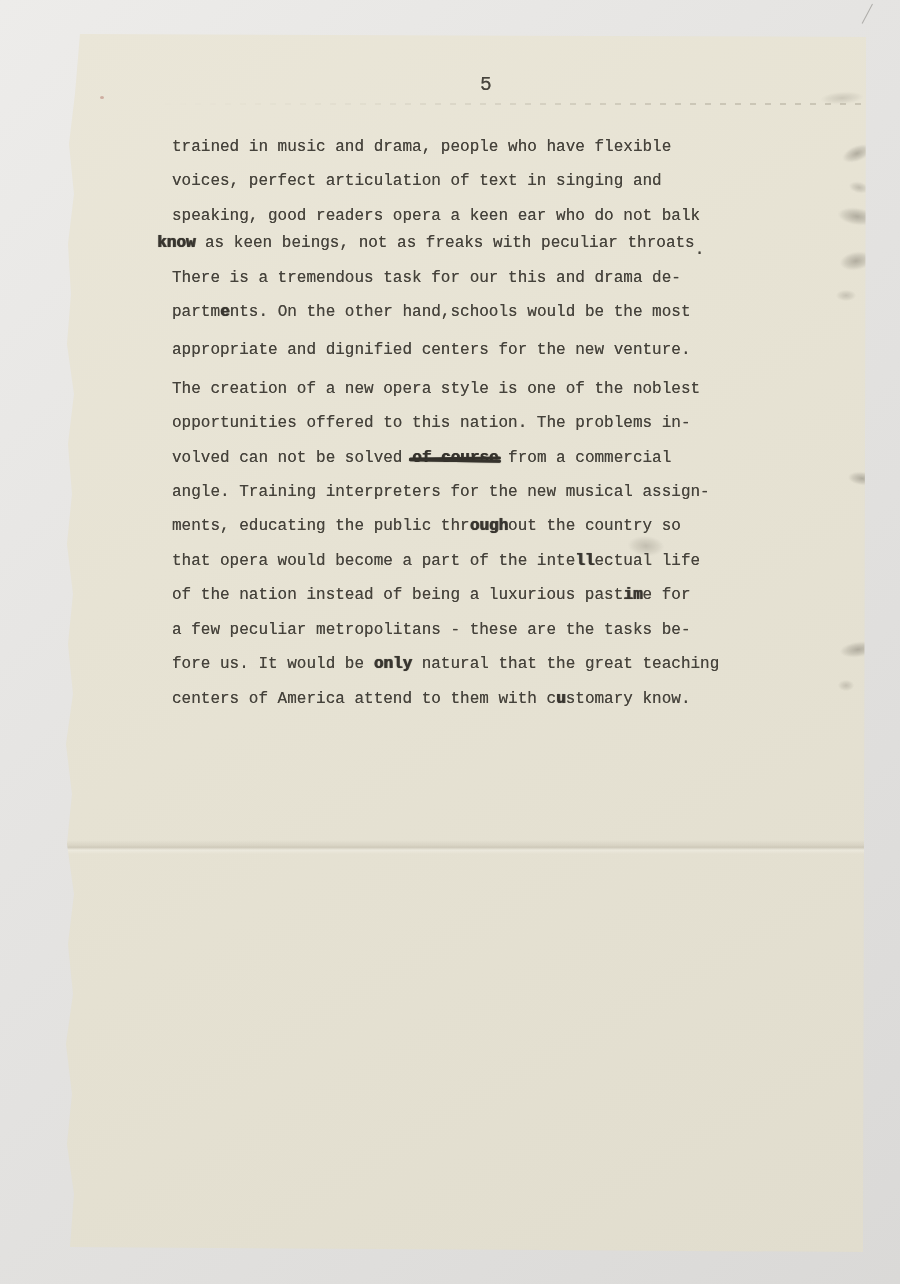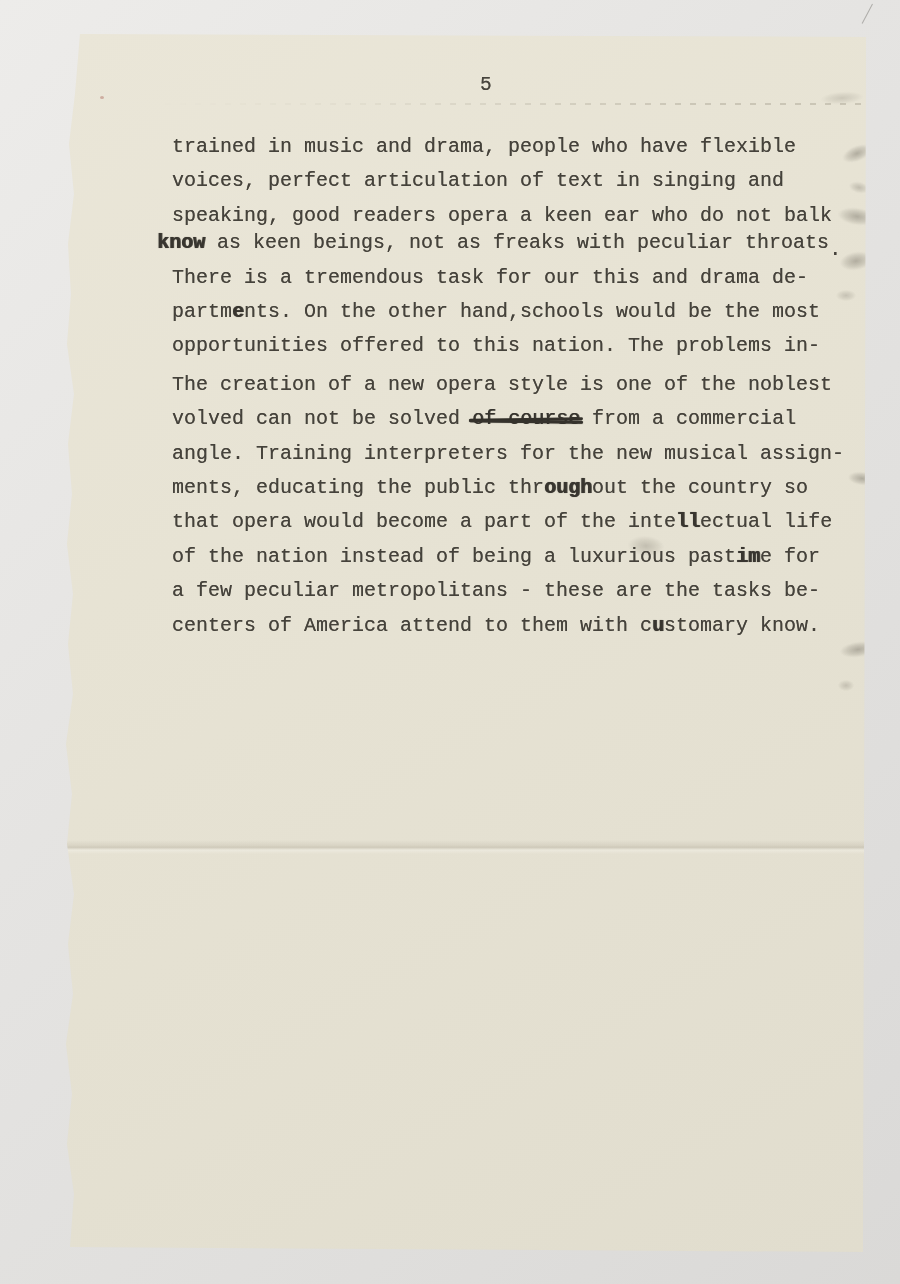--- a/index.html
+++ b/index.html
@@ -74,36 +74,36 @@
       rgba(130,120,100,0.12) 38%,
       rgba(118,108,90,0.20) 52%,
       rgba(255,255,250,0.28) 72%,
       rgba(130,120,100,0) 100%);
   }
   .typed-block {
     position: absolute;
     left: 106px;
     top: 96px;
     width: 710px;
-    font-size: 20px;
+    font-size: 16px;
     line-height: 34.4px;
     color: #45423b;
     text-shadow: 0 0 0.6px rgba(68,64,56,0.75);
   }
   .tline { white-space: pre; }
   .outdent { text-indent: -15px; }
   .tight { margin-top: -7px; }
   .gap { margin-top: 4px; }
   .overtype {
     font-weight: 700;
     color: #38352f;
     text-shadow: 0.9px 0 0 rgba(45,42,36,0.8), 0 0 1px rgba(45,42,36,0.55);
   }
   .strike {
-    font-weight: 400;
+    font-weight: 700;
     color: #35322c;
     position: relative;
     text-shadow: 0.8px 0 0 rgba(45,42,36,0.8);
   }
   .strike::before, .strike::after {
     content: "";
     position: absolute;
     left: -3px;
     right: -3px;
     height: 3px;
@@ -141,28 +141,30 @@
 
     <div class="guide-dots"></div>
 
     <div class="typed-block">
         <div class="tline"><span>trained in music and drama, people who have flexible</span></div>
         <div class="tline"><span>voices, perfect articulation of text in singing and</span></div>
         <div class="tline"><span>speaking, good readers opera a keen ear who do not balk</span></div>
         <div class="tline outdent tight"><span class="overtype">know</span><span> as keen beings, not as freaks with peculiar throats</span><span class="drop">.</span></div>
         <div class="tline"><span>There is a tremendous task for our this and drama de-</span></div>
         <div class="tline"><span>partm</span><span class="overtype">e</span><span>nts. On the other hand,schools would be the most</span></div>
+        <div class="tline gap"><span>appropriate and dignified centers for the new venture.</span></div>
+        <div class="tline gap"><span>The creation of a new opera style is one of the noblest</span></div>
         <div class="tline"><span>opportunities offered to this nation. The problems in-</span></div>
-        <div class="tline gap"><span>The creation of a new opera style is one of the noblest</span></div>
         <div class="tline"><span>volved can not be solved </span><span class="strike">of course</span><span> from a commercial</span></div>
         <div class="tline"><span>angle. Training interpreters for the new musical assign-</span></div>
         <div class="tline"><span>ments, educating the public thr</span><span class="overtype">ough</span><span>out the country so</span></div>
         <div class="tline"><span>that opera would become a part of the inte</span><span class="overtype">ll</span><span>ectual life</span></div>
         <div class="tline"><span>of the nation instead of being a luxurious past</span><span class="overtype">im</span><span>e for</span></div>
         <div class="tline"><span>a few peculiar metropolitans - these are the tasks be-</span></div>
+        <div class="tline"><span>fore us. It would be </span><span class="overtype">only</span><span> natural that the great teaching</span></div>
         <div class="tline"><span>centers of America attend to them with c</span><span class="overtype">u</span><span>stomary know.</span></div>
       </div>
 
     <div class="crease"></div>
 
     <div class="smudge" style="left:755px; top:58px;  width:42px; height:12px; transform:rotate(-4deg); opacity:.5;"></div>
     <div class="smudge" style="left:776px; top:112px; width:30px; height:15px; transform:rotate(-22deg);"></div>
     <div class="smudge" style="left:783px; top:148px; width:20px; height:11px; transform:rotate(12deg); opacity:.7;"></div>
     <div class="smudge" style="left:772px; top:174px; width:38px; height:17px; transform:rotate(8deg);"></div>
     <div class="smudge" style="left:774px; top:218px; width:32px; height:18px; transform:rotate(-10deg);"></div>

